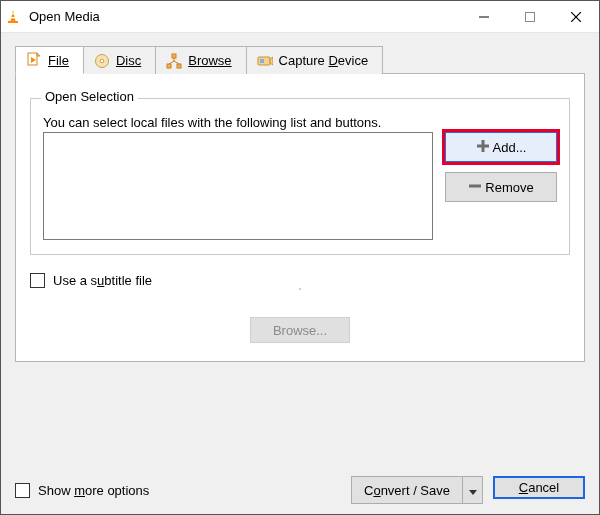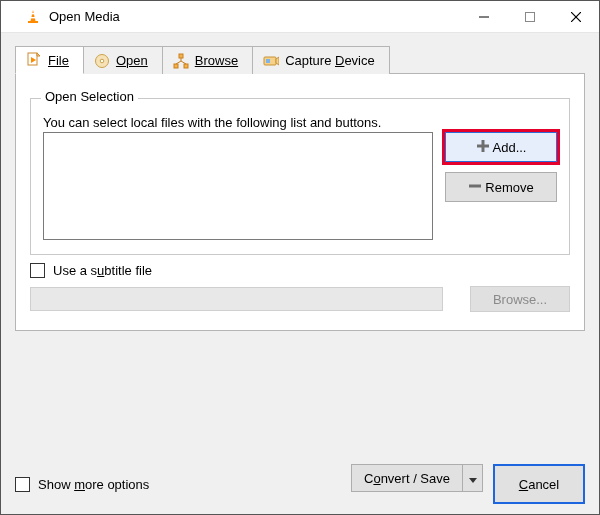--- a/index.html
+++ b/index.html
@@ -16,21 +16,21 @@
     border: 1px solid #555;
     background: #f0f0f0;
     display: flex;
     flex-direction: column;
   }
   .titlebar {
     height: 32px;
     background: #fff;
     display: flex;
     align-items: center;
-    padding-left: 24px;
+    padding-left: 4px;
     border-bottom: 1px solid #e6e6e6;
   }
   .vlc-icon {
     width: 16px;
     height: 16px;
     margin-right: 8px;
     position: relative;
   }
   .vlc-icon svg { width: 16px; height: 16px; display: block; }
   .title-text { flex: 0 0 auto; font-size: 13px; }
@@ -134,34 +134,34 @@
     outline: 3px solid #e4002b;
     outline-offset: 0;
     background: #e6eefc;
     border: 1.5px solid #2e6bd6;
   }
   .plus-icon, .minus-icon { width: 14px; height: 14px; }
   .subtitle-row {
     display: flex;
     align-items: center;
     gap: 8px;
-    margin-top: 8px;
+    margin-top: 18px;
   }
   .checkbox {
     width: 15px;
     height: 15px;
     border: 1px solid #333;
     background: #fff;
     display: inline-block;
   }
   .subtitle-path-row {
     display: flex;
     gap: 27px;
-    margin-top: 8px;
-    align-items: center;
+    align-items: center;
+    flex-direction: column;
   }
   .subtitle-path {
     flex: 1;
     height: 24px;
     background: #e8e8e8;
     border: 1px solid #cfcfcf;
   }
   .browse-btn {
     width: 100px;
     height: 26px;
@@ -203,21 +203,21 @@
   .split-arrow {
     width: 20px;
     border: 1px solid #adadad;
     border-left: none;
     background: #e1e1e1;
     display: flex;
     align-items: center;
     justify-content: center;
   }
   .cancel-btn {
-    height: 40px;
+    height: 23px;
     width: 92px;
     border: 2px solid #1e66e0;
     background: #e1e1e1;
     display: flex;
     align-items: center;
     justify-content: center;
   }
   .u { text-decoration: underline; }
 </style>
 </head>
@@ -265,21 +265,21 @@
         </span>
         <span><span class="u">File</span></span>
       </div>
       <div class="tab">
         <span class="tab-icon">
           <svg viewBox="0 0 16 16">
               <circle cx="8" cy="8" r="6.5" fill="#f6e2b6" stroke="#caa24a"></circle>
               <circle cx="8" cy="8" r="1.8" fill="#fff" stroke="#caa24a"></circle>
             </svg>
         </span>
-        <span><span class="u">Open</span></span>
+        <span><span class="u">Disc</span></span>
       </div>
       <div class="tab">
         <span class="tab-icon">
           <svg viewBox="0 0 16 16">
               <rect x="6" y="1" width="4" height="4" fill="#f5b24a" stroke="#c77f1e"></rect>
               <rect x="1" y="11" width="4" height="4" fill="#f5b24a" stroke="#c77f1e"></rect>
               <rect x="11" y="11" width="4" height="4" fill="#f5b24a" stroke="#c77f1e"></rect>
               <line x1="8" y1="5" x2="8" y2="8" stroke="#c77f1e"></line>
               <line x1="3" y1="11" x2="8" y2="8" stroke="#c77f1e"></line>
               <line x1="13" y1="11" x2="8" y2="8" stroke="#c77f1e"></line>

